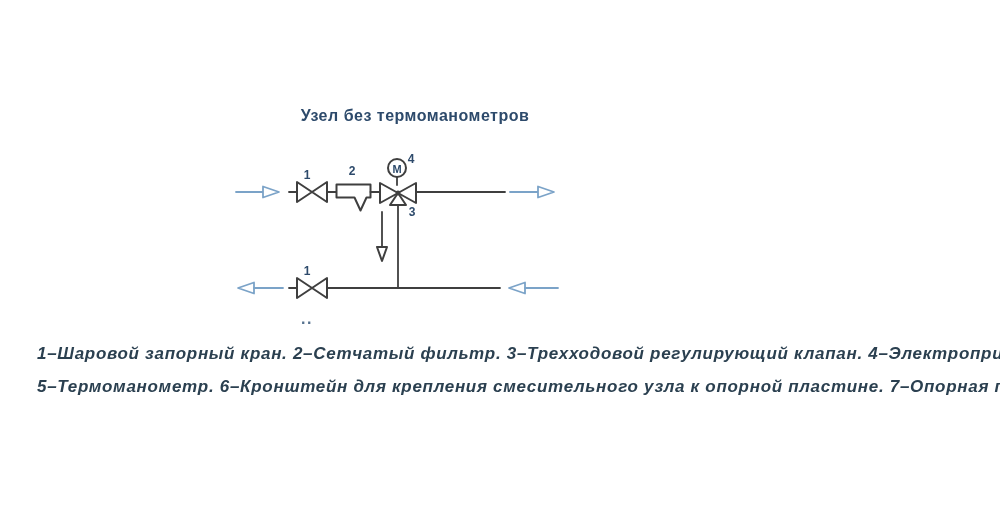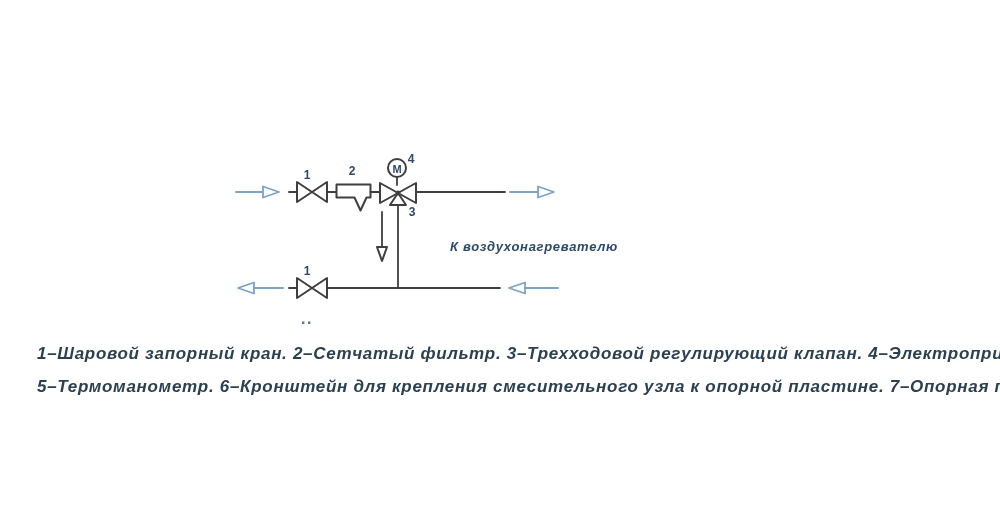--- a/index.html
+++ b/index.html
@@ -35,20 +35,21 @@
   .blue   { stroke:var(--flow-arrow, #7ba3c8); stroke-width:1.8; fill:none; stroke-linecap:round; }
   .bluehead { stroke:var(--flow-arrow, #7ba3c8); stroke-width:1.8; fill:#ffffff; stroke-linejoin:round; }
   .num    { font:bold 12px "Liberation Sans", sans-serif; fill:var(--label, #2d4a6b); }
   .motor-m{ font:bold 11px "Liberation Sans", sans-serif; fill:var(--label, #2d4a6b); }
 </style>
 </head>
 <body>
 
 <div class="page">
 
+  <div class="title">Узел без термоманометров</div>
 
   <svg class="diagram-svg" viewBox="0 0 1000 513">
 
     <g>
       <line class="blue" x1="236" y1="192" x2="263" y2="192"></line>
       <polygon class="bluehead" points="263,186.5 279,192 263,197.5"></polygon>
     </g>
 
     <line class="pipe" x1="289" y1="192" x2="297" y2="192"></line>
 
@@ -109,20 +110,19 @@
       <line class="blue" x1="525" y1="288" x2="558" y2="288"></line>
     </g>
 
     <text class="num" x="307" y="179" text-anchor="middle">1</text>
     <text class="num" x="352" y="175" text-anchor="middle">2</text>
     <text class="num" x="411" y="163" text-anchor="middle">4</text>
     <text class="num" x="412" y="216" text-anchor="middle">3</text>
     <text class="num" x="307" y="275" text-anchor="middle">1</text>
   </svg>
 
-  <div class="annotation">К воздухонагревателю</div>
 
   <div class="ellipsis">..</div>
 
   <div class="legend-line legend-line-1">1–Шаровой запорный кран. 2–Сетчатый фильтр. 3–Трехходовой регулирующий клапан. 4–Электропривод.</div>
   <div class="legend-line legend-line-2">5–Термоманометр. 6–Кронштейн для крепления смесительного узла к опорной пластине. 7–Опорная пластина.</div>
 
 </div>
 
 </body></html>

